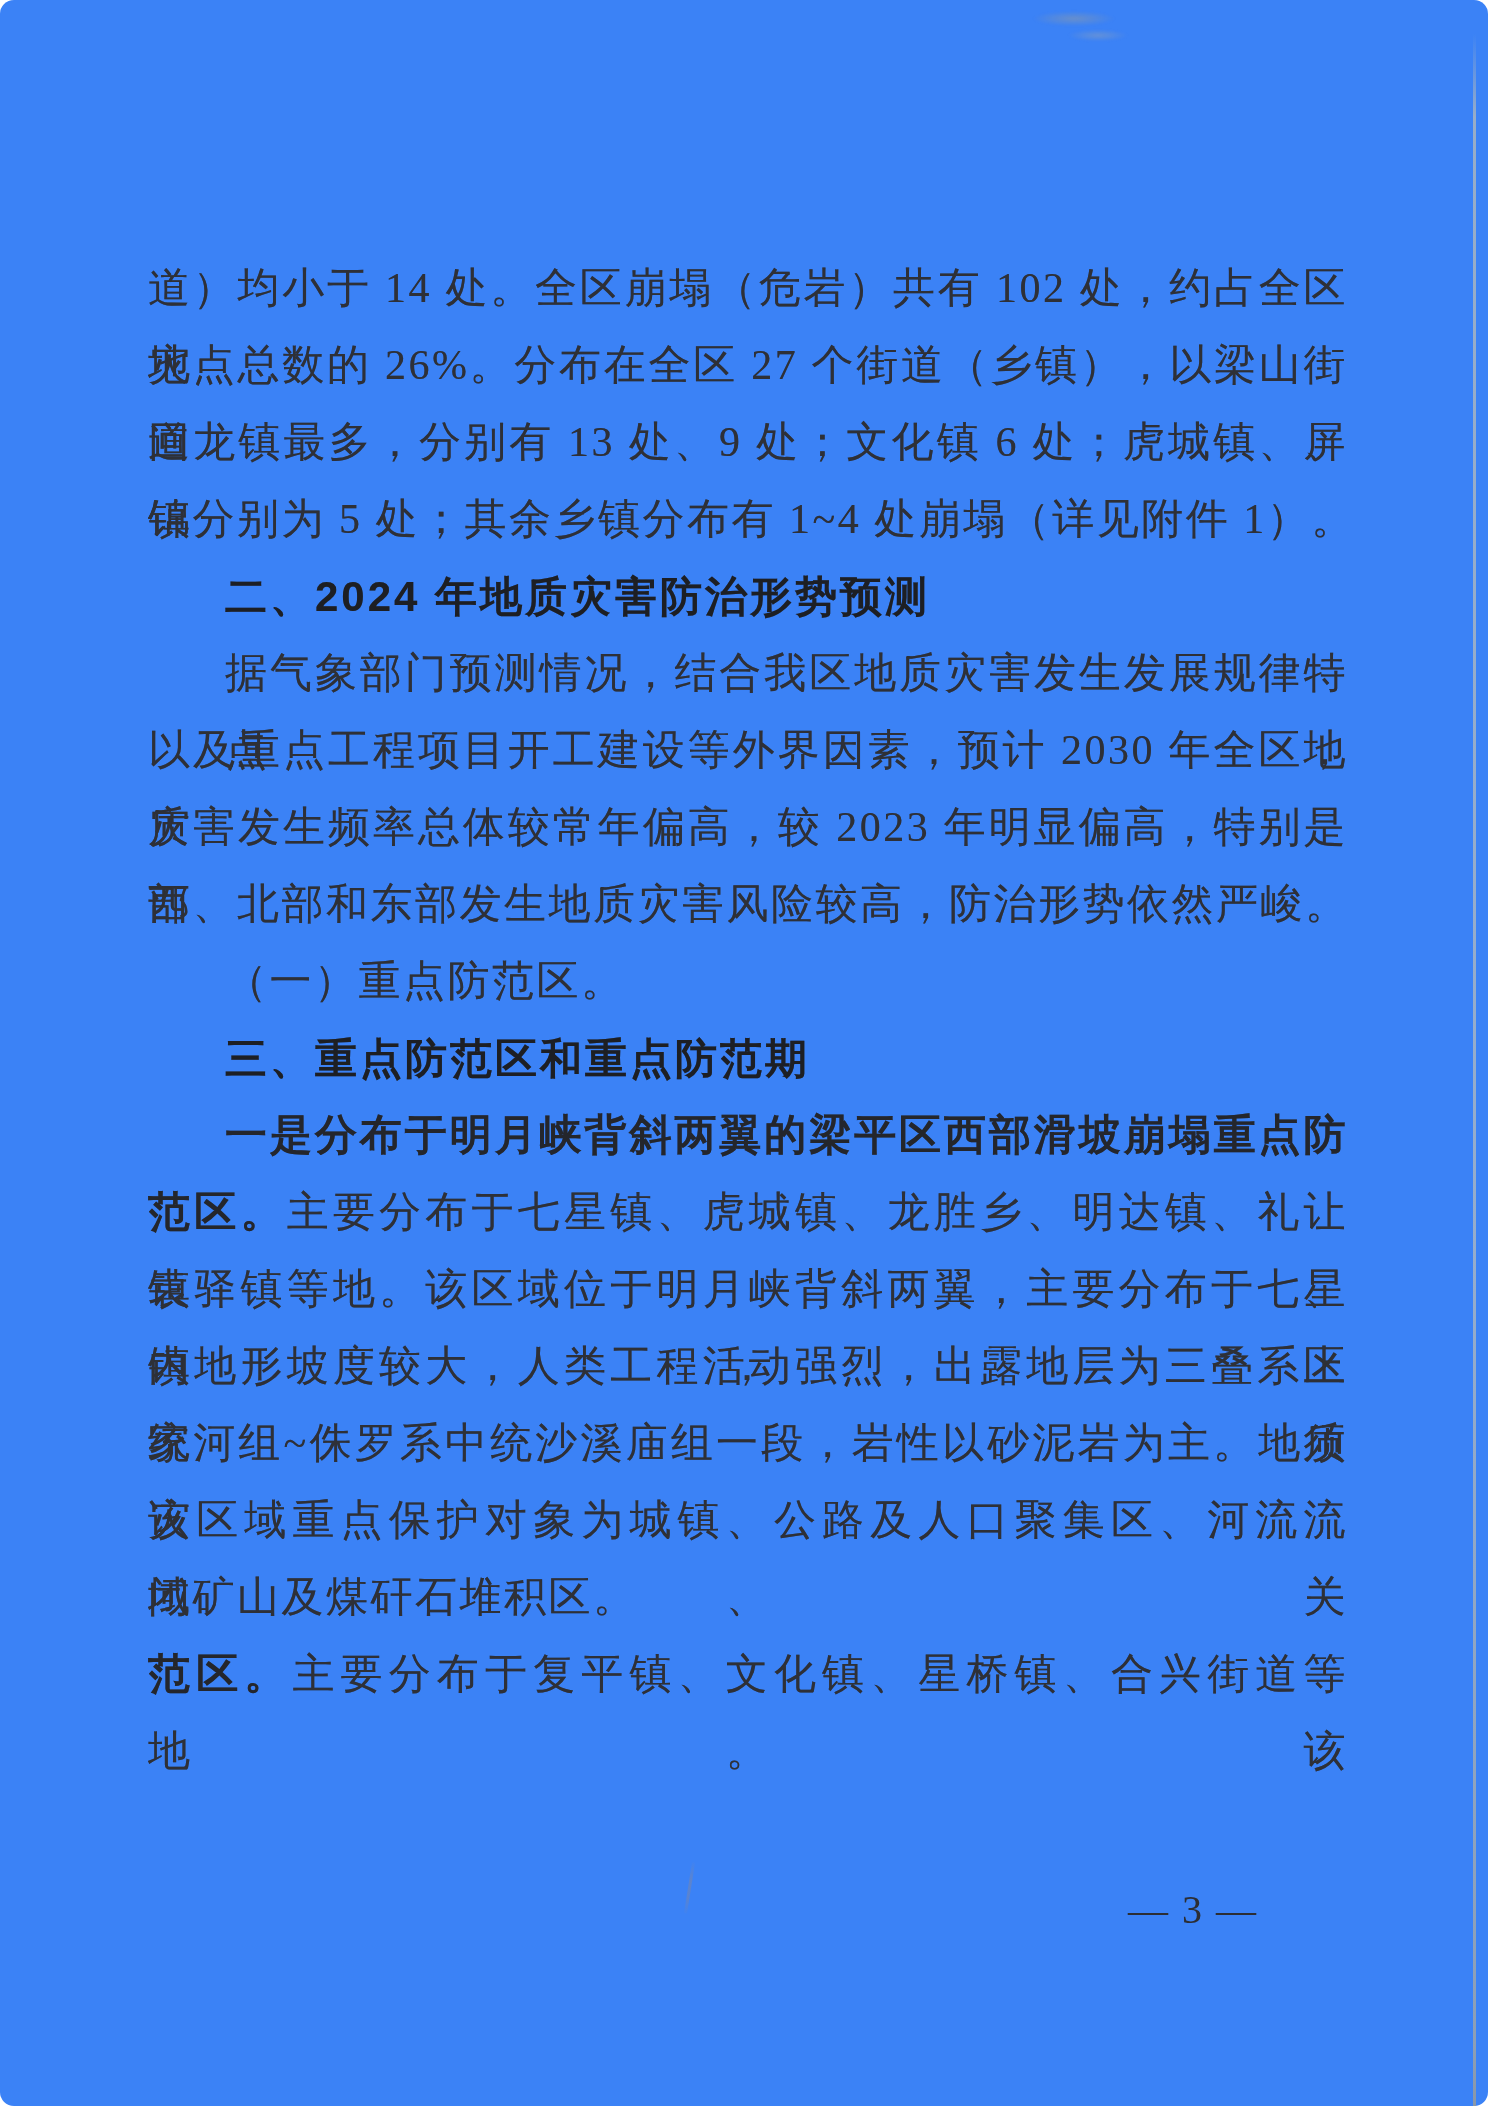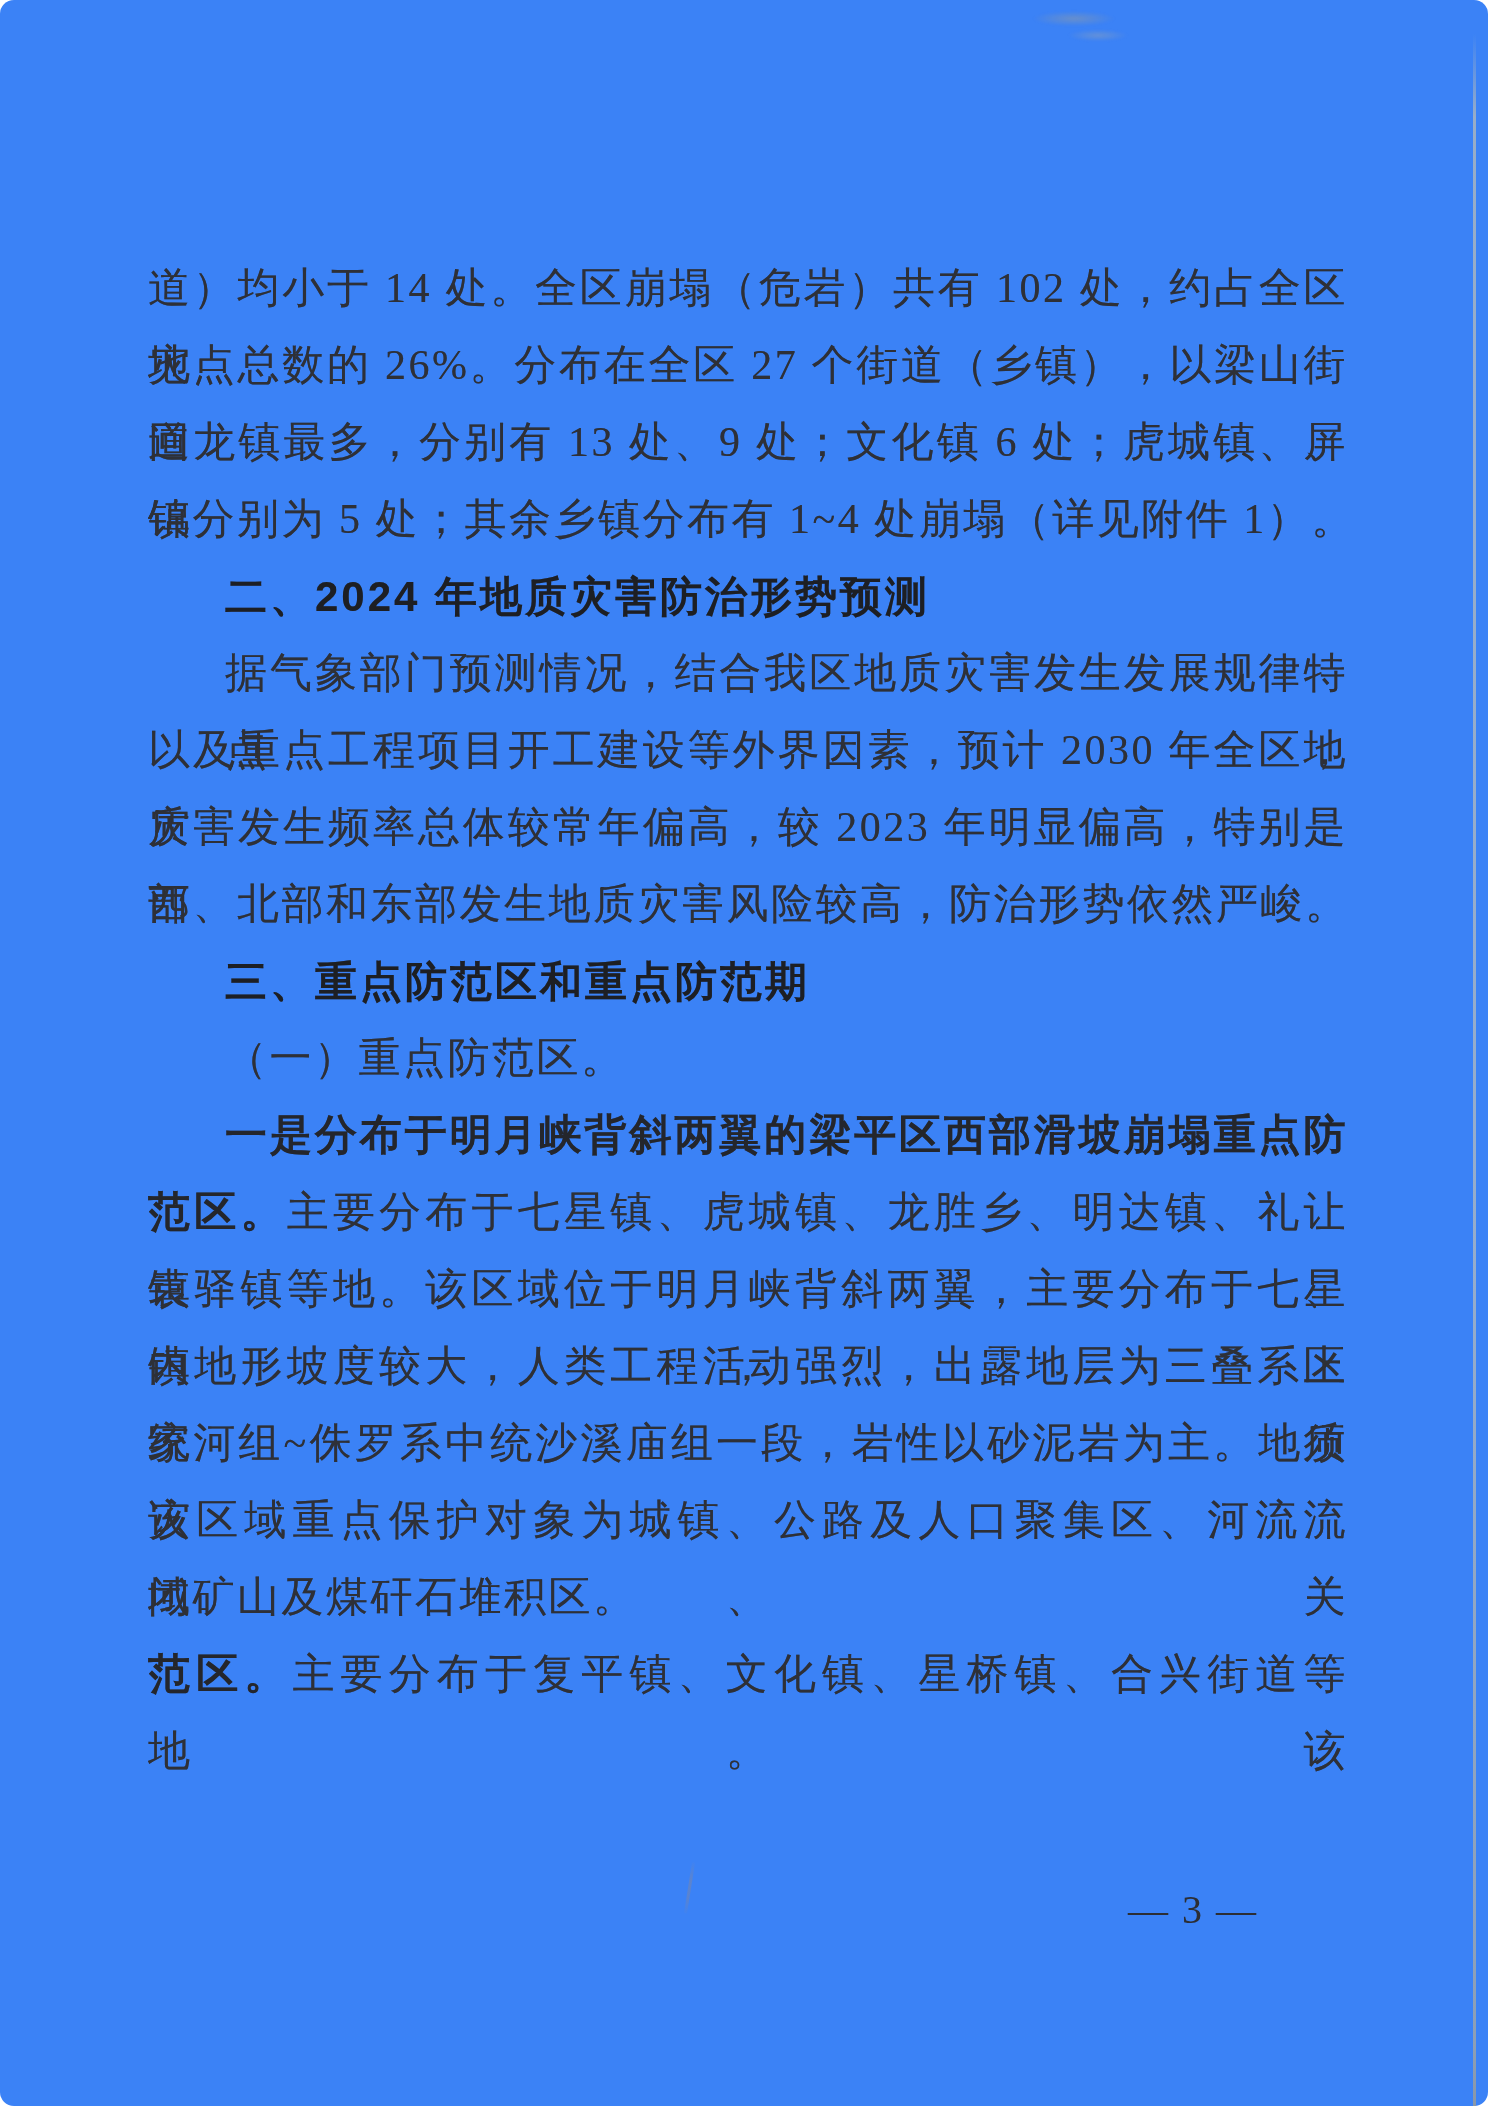--- a/index.html
+++ b/index.html
@@ -101,22 +101,22 @@
   <div class="text-block">
     <div class="line full">道）均小于 14 处。全区崩塌（危岩）共有 102 处，约占全区地</div>
     <div class="line full">灾点总数的 26%。分布在全区 27 个街道（乡镇），以梁山街道、</div>
     <div class="line full">回龙镇最多，分别有 13 处、9 处；文化镇 6 处；虎城镇、屏锦</div>
     <div class="line">镇分别为 5 处；其余乡镇分布有 1~4 处崩塌（详见附件 1）。</div>
     <div class="line heading indent">二、2024 年地质灾害防治形势预测</div>
     <div class="line full indent">据气象部门预测情况，结合我区地质灾害发生发展规律特点，</div>
     <div class="line full">以及重点工程项目开工建设等外界因素，预计 2030 年全区地质</div>
     <div class="line full">灾害发生频率总体较常年偏高，较 2023 年明显偏高，特别是西</div>
     <div class="line">部、北部和东部发生地质灾害风险较高，防治形势依然严峻。</div>
+    <div class="line indent">（一）重点防范区。</div>
     <div class="line heading indent">三、重点防范区和重点防范期</div>
-    <div class="line indent">（一）重点防范区。</div>
     <div class="line full indent bold">一是分布于明月峡背斜两翼的梁平区西部滑坡崩塌重点防</div>
     <div class="line full"><span class="b">范区。</span><span>主要分布于七星镇、虎城镇、龙胜乡、明达镇、礼让镇、</span></div>
     <div class="line full">袁驿镇等地。该区域位于明月峡背斜两翼，主要分布于七星镇，区</div>
     <div class="line full">内地形坡度较大，人类工程活动强烈，出露地层为三叠系上统须</div>
     <div class="line full">家河组~侏罗系中统沙溪庙组一段，岩性以砂泥岩为主。地质灾</div>
     <div class="line full">该区域重点保护对象为城镇、公路及人口聚集区、河流流域、关</div>
     <div class="line">闭矿山及煤矸石堆积区。</div>
     <div class="line full"><span class="b">范区。</span><span>主要分布于复平镇、文化镇、星桥镇、合兴街道等地。该</span></div>
   </div>
 

